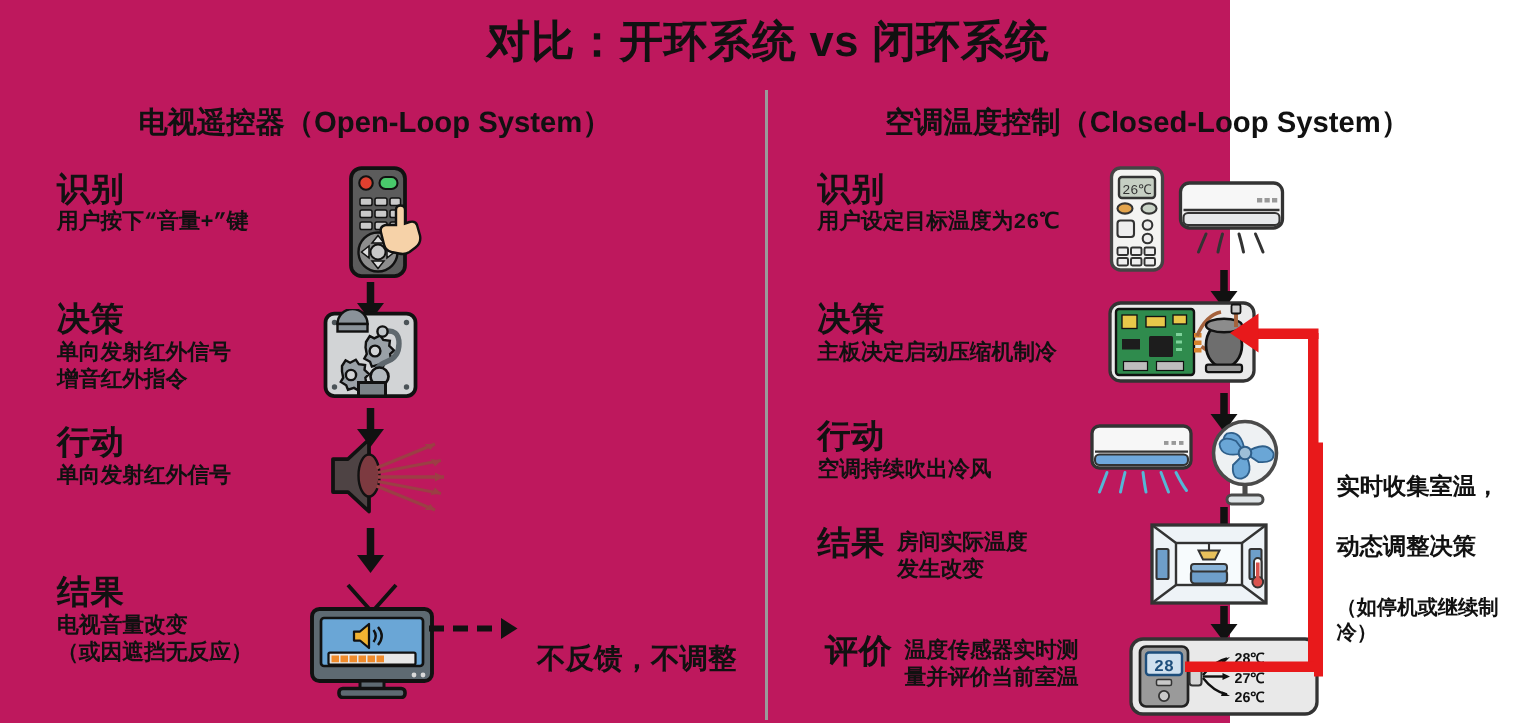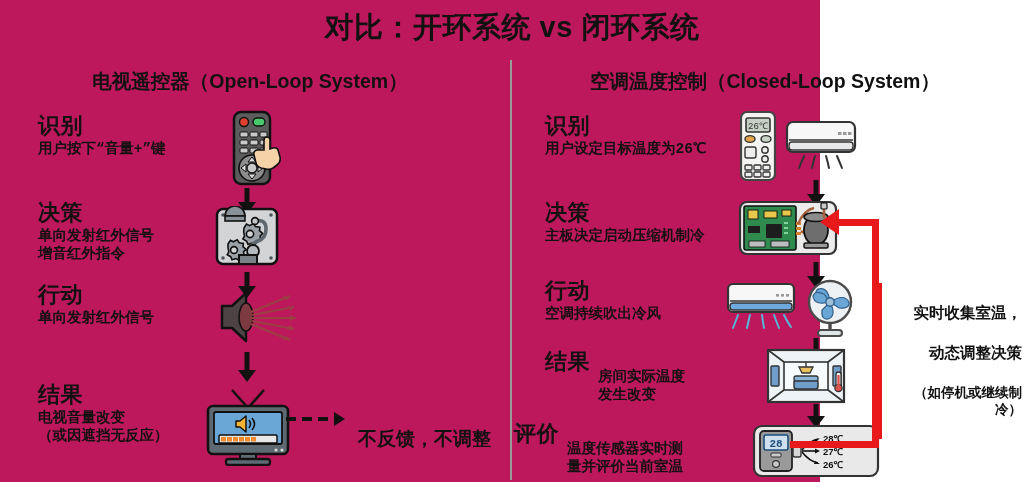--- a/index.html
+++ b/index.html
@@ -36,21 +36,21 @@
   .step { position: absolute; font-family: Liberation Mono, monospace; }
   .step .lbl {
     font-size: 22px; font-weight: bold; color: #111; line-height: 1.05;
     letter-spacing: .5px;
   }
   .step .desc {
     font-size: 14.5px; font-weight: bold; color: #111;
     line-height: 1.22; margin-top: 2px; white-space: pre-line;
   }
   .step.inline { display: flex; align-items: flex-start; gap: 8px; }
-  .step.inline .desc { margin-top: 17px; }
+  .step.inline .desc { margin-top: 3px; }
 
   
   .v-arrow { position: absolute; }
   .v-arrow .shaft {
     position: absolute; left: 50%; top: 0; transform: translateX(-50%);
     width: 5px; background: #111;
   }
   .v-arrow .head {
     position: absolute; left: 50%; transform: translateX(-50%);
     width: 0; height: 0;
@@ -423,21 +423,21 @@
       <circle cx="72.5" cy="40" r="3.6" fill="#d9534f" stroke="#333" stroke-width="1.3"></circle>
       <rect x="71.3" y="27" width="2.4" height="13" fill="#d9534f"></rect>
     </svg>
   </div>
 
   <div class="v-arrow" style="left:806px; top:404px; width:20px; height:24px;">
     <div class="shaft" style="height:14px;"></div>
     <div class="head" style="top:12px;"></div>
   </div>
 
-  <div class="step inline" style="left:514px; top:424px;">
+  <div class="step inline" style="left:550px; top:424px;">
     <div class="lbl">评价</div>
     <div class="desc">温度传感器实时测
 量并评价当前室温</div>
   </div>
 
   <div class="icon" style="left:752px; top:424px;">
     <svg width="128" height="54" viewBox="0 0 128 54">
       <rect x="2" y="2" width="124" height="50" rx="8" fill="#e9e9e9" stroke="#333" stroke-width="2.2"></rect>
       <rect x="8" y="7" width="32" height="40" rx="4" fill="#9a9a9a" stroke="#222" stroke-width="1.8"></rect>
       <rect x="12" y="11" width="24" height="15" rx="2" fill="#cfe0ef" stroke="#1d4e7c" stroke-width="1.6"></rect>
@@ -461,20 +461,20 @@
     </svg>
   </div>
 
   <div class="red-path">
     <div class="red-v" style="left:872px; top:222px; height:226px;"></div>
     <div class="red-h" style="left:838px; top:219px; width:41px;"></div>
     <div class="red-h" style="left:790px; top:441px; width:89px;"></div>
     <div class="red-head" style="left:820px; top:209px;"></div>
   </div>
 
-  <div class="red-note" style="left:876px; top:283px; width:146px;text-align:right;">
+  <div class="red-note" style="left:876px; top:295px; width:146px;">
     <div>实时收集室温，</div>
     <div>动态调整决策</div>
     <div class="small">（如停机或继续制冷）</div>
   </div>
 
 
 </div>
 
 </body></html>

